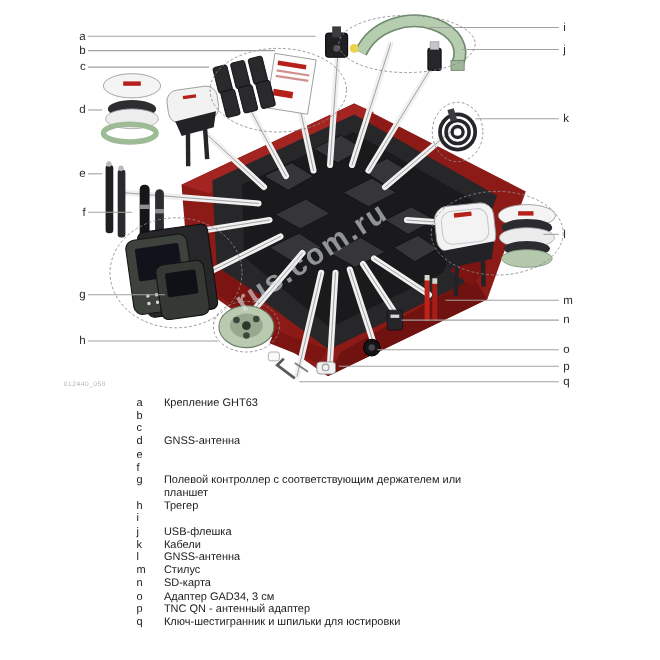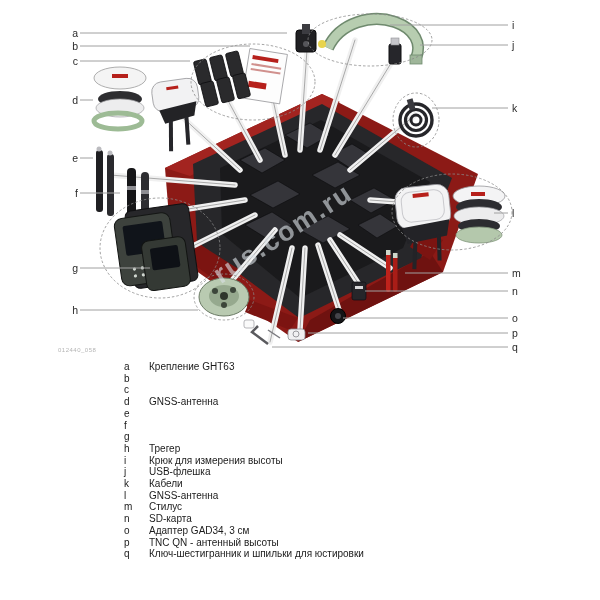--- a/index.html
+++ b/index.html
@@ -306,28 +306,28 @@
         <span class="txt">GNSS-антенна</span>
       </div>
     <div class="row">
         <span class="ltr">e</span>
       </div>
     <div class="row">
         <span class="ltr">f</span>
       </div>
     <div class="row">
         <span class="ltr">g</span>
+        <span class="txt">Полевой контроллер с соответствующим держателем или планшет</span>
       </div>
     <div class="row">
         <span class="ltr">h</span>
         <span class="txt">Трегер</span>
       </div>
     <div class="row">
         <span class="ltr">i</span>
-        <span class="txt">Крюк для измерения высоты</span>
       </div>
     <div class="row">
         <span class="ltr">j</span>
         <span class="txt">USB-флешка</span>
       </div>
     <div class="row">
         <span class="ltr">k</span>
         <span class="txt">Кабели</span>
       </div>
     <div class="row">
@@ -341,20 +341,20 @@
     <div class="row">
         <span class="ltr">n</span>
         <span class="txt">SD-карта</span>
       </div>
     <div class="row">
         <span class="ltr">o</span>
         <span class="txt">Адаптер GAD34, 3 см</span>
       </div>
     <div class="row">
         <span class="ltr">p</span>
-        <span class="txt">TNC QN - антенный высоты</span>
+        <span class="txt">TNC QN - антенный адаптер</span>
       </div>
     <div class="row">
         <span class="ltr">q</span>
         <span class="txt">Ключ-шестигранник и шпильки для юстировки</span>
       </div>
   </div>
 </div>
 
 </body></html>

